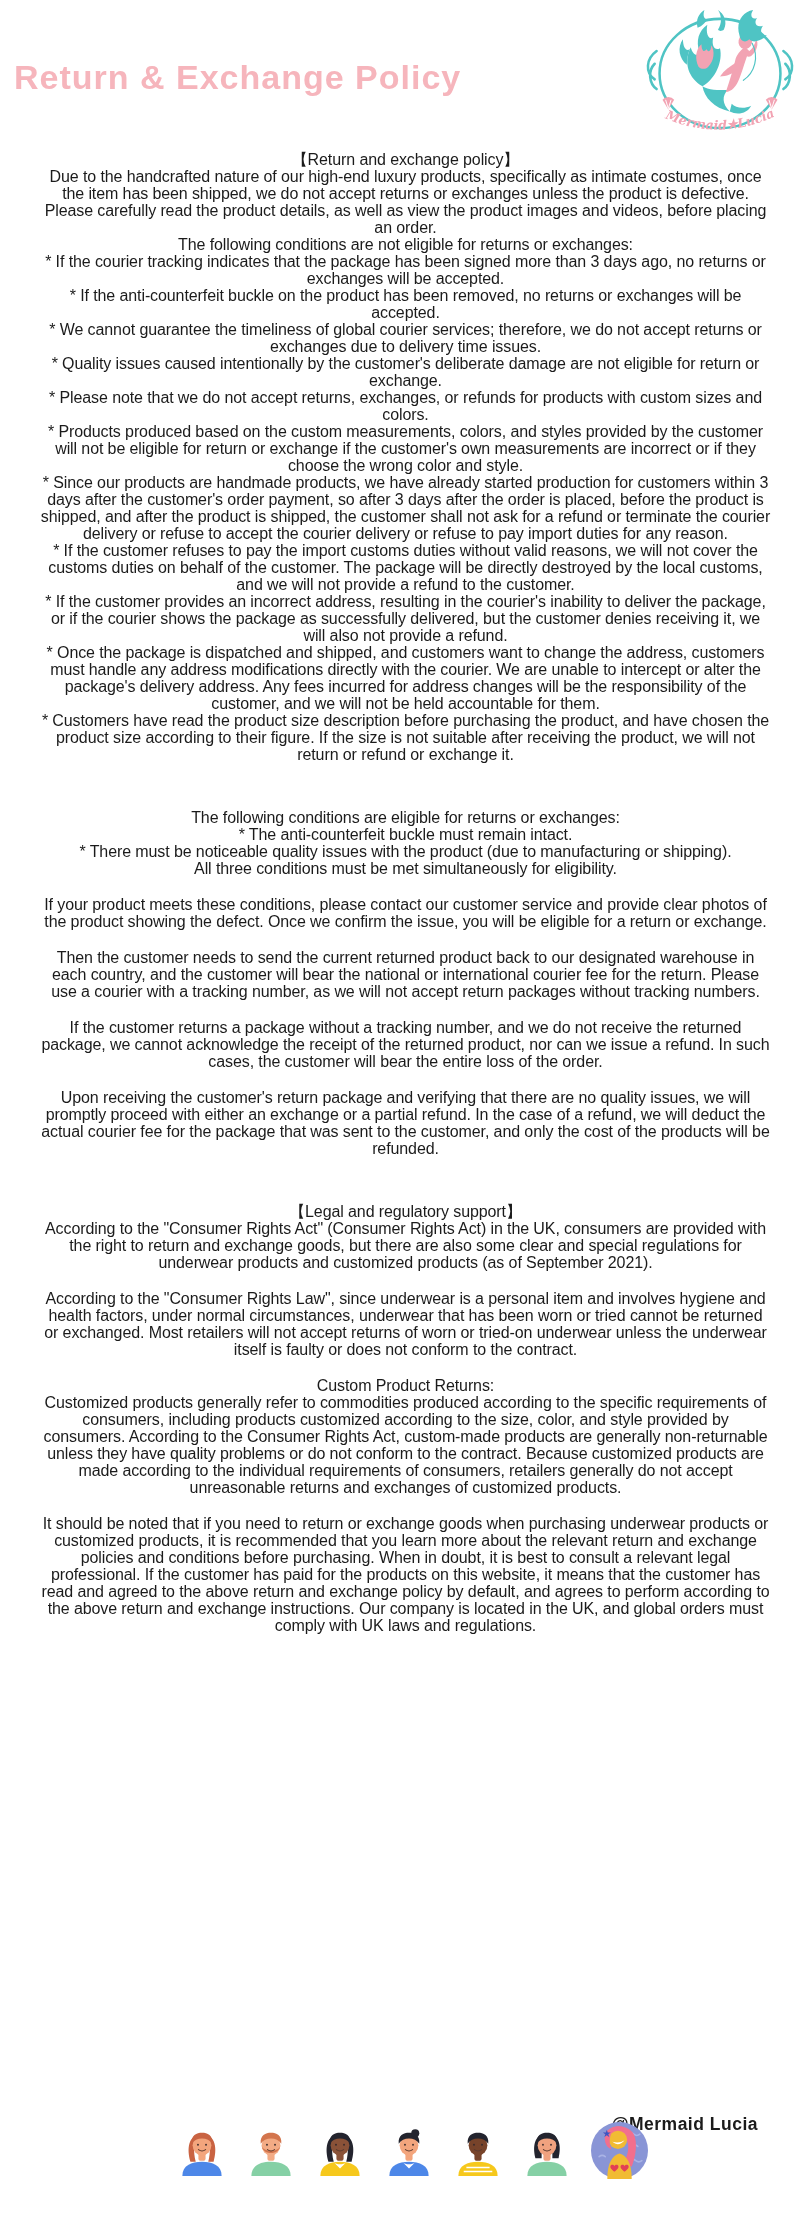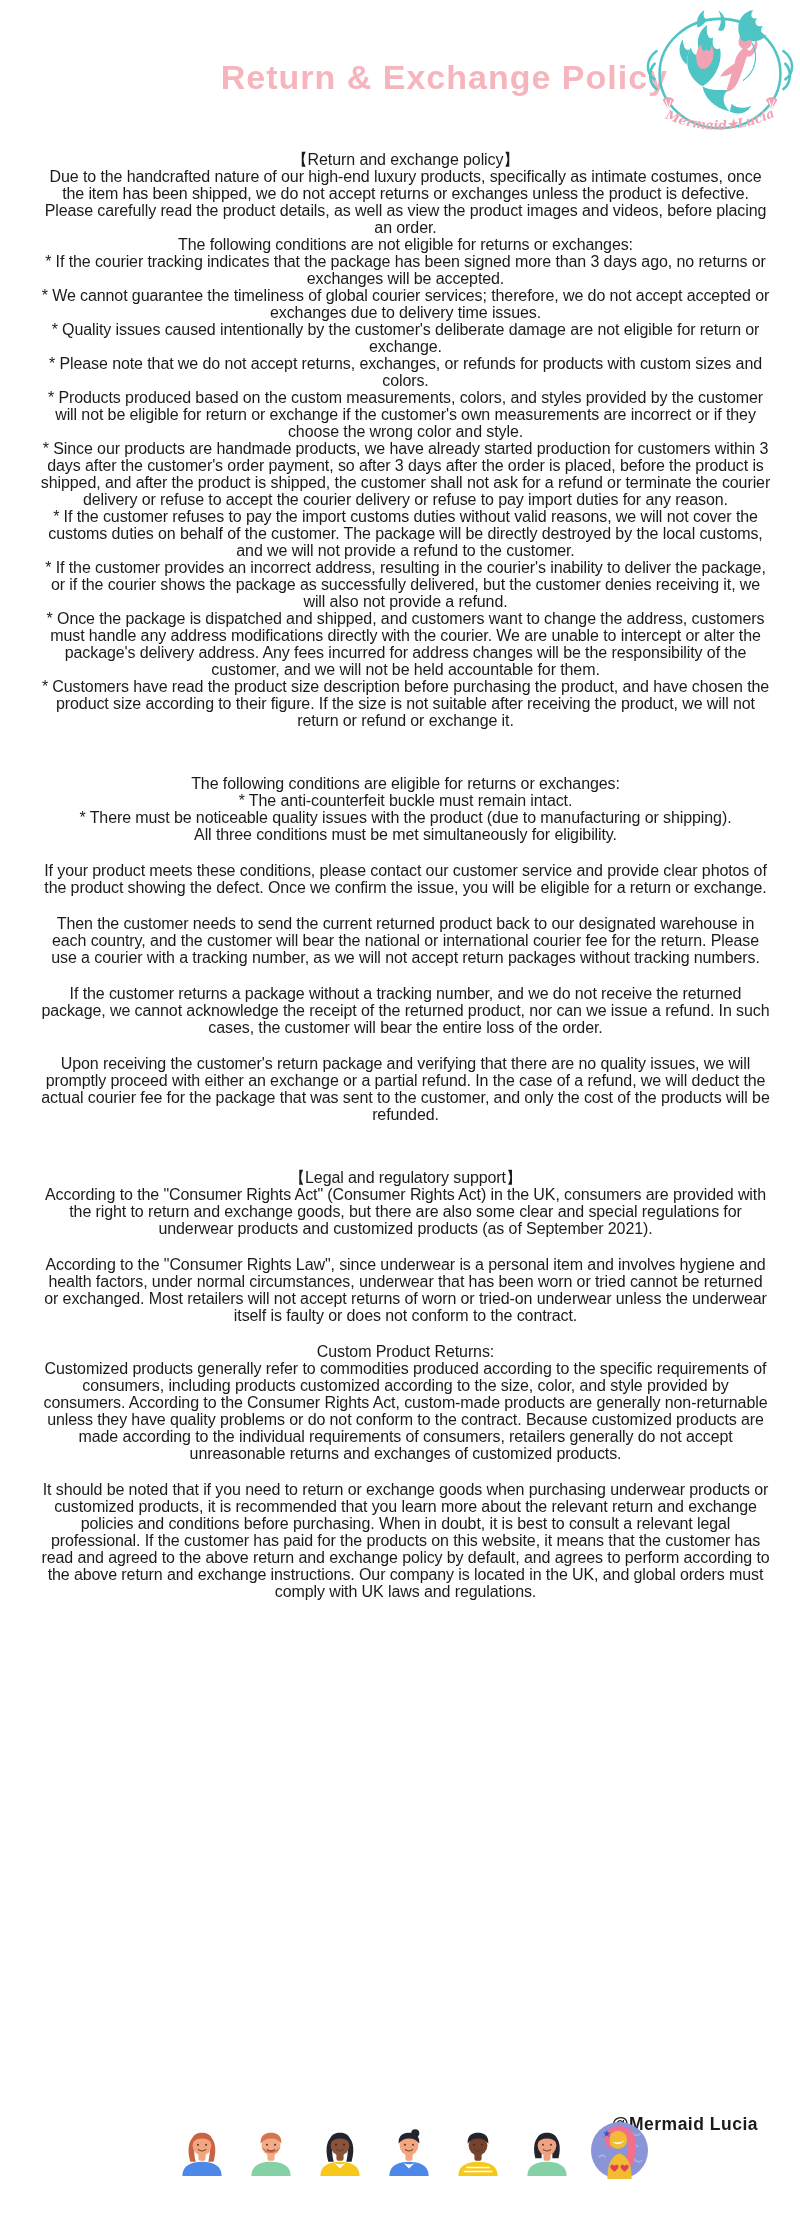--- a/index.html
+++ b/index.html
@@ -1,18 +1,18 @@
 <!DOCTYPE html>
 <html><head>
 <meta charset="utf-8">
 <style>
   html,body{margin:0;padding:0;background:#fff;}
   .page{position:relative;width:800px;height:2222px;margin:0 auto;background:var(--bg,#fff);overflow:hidden;
         font-family:"Liberation Sans","DejaVu Sans",sans-serif;color:var(--text,#1b1b1b);}
-  .page-title{position:absolute;top:58px;left:8px;width:660px;text-align:right;
+  .page-title{position:absolute;top:58px;left:14px;width:660px;text-align:left;
         font-size:34px;line-height:38px;font-weight:700;letter-spacing:1px;color:var(--title-pink);}
   .logo{position:absolute;top:2px;left:642px;width:156px;height:142px;}
   .logo svg{display:block;width:100%;height:100%;}
   .teal-fill{fill:var(--teal);}
   .pink-fill{fill:var(--logo-pink);}
   .teal-line{stroke:var(--teal);fill:none;stroke-linecap:round;}
   .logo-script{font-family:"DejaVu Serif","Liberation Serif",serif;font-style:italic;font-weight:700;
         font-size:13px;fill:var(--logo-pink);}
   .policy{position:absolute;top:151px;left:40px;width:731px;height:1908px;overflow:hidden;
         font-size:16px;line-height:17px;letter-spacing:-0.1px;text-align:center;}
@@ -64,21 +64,22 @@
       <text class="logo-script"><textPath href="#logo-arc" startOffset="50%" text-anchor="middle">Mermaid★Lucia</textPath></text>
     </svg>
   </div>
 
   <div class="policy">
       <div class="section">
         <div class="line">【Return and exchange policy】</div>
         <div class="line">Due to the handcrafted nature of our high-end luxury products, specifically as intimate costumes, once the item has been shipped, we do not accept returns or exchanges unless the product is defective. Please carefully read the product details, as well as view the product images and videos, before placing an order.</div>
         <div class="line">The following conditions are not eligible for returns or exchanges:</div>
         <div class="line">* If the courier tracking indicates that the package has been signed more than 3 days ago, no returns or exchanges will be accepted.</div>
-        <div class="line">* We cannot guarantee the timeliness of global courier services; therefore, we do not accept accepted or exchanges due to delivery time issues.</div>
+        <div class="line">* If the anti-counterfeit buckle on the product has been removed, no returns or exchanges will be accepted.</div>
+        <div class="line">* We cannot guarantee the timeliness of global courier services; therefore, we do not accept returns or exchanges due to delivery time issues.</div>
         <div class="line">* Quality issues caused intentionally by the customer's deliberate damage are not eligible for return or exchange.</div>
         <div class="line">* Please note that we do not accept returns, exchanges, or refunds for products with custom sizes and colors.</div>
         <div class="line">* Products produced based on the custom measurements, colors, and styles provided by the customer will not be eligible for return or exchange if the customer's own measurements are incorrect or if they choose the wrong color and style.</div>
         <div class="line">* Since our products are handmade products, we have already started production for customers within 3 days after the customer's order payment, so after 3 days after the order is placed, before the product is shipped, and after the product is shipped, the customer shall not ask for a refund or terminate the courier delivery or refuse to accept the courier delivery or refuse to pay import duties for any reason.</div>
         <div class="line">* If the customer refuses to pay the import customs duties without valid reasons, we will not cover the customs duties on behalf of the customer. The package will be directly destroyed by the local customs, and we will not provide a refund to the customer.</div>
         <div class="line">* If the customer provides an incorrect address, resulting in the courier's inability to deliver the package, or if the courier shows the package as successfully delivered, but the customer denies receiving it, we will also not provide a refund.</div>
         <div class="line">* Once the package is dispatched and shipped, and customers want to change the address, customers must handle any address modifications directly with the courier. We are unable to intercept or alter the package's delivery address. Any fees incurred for address changes will be the responsibility of the customer, and we will not be held accountable for them.</div>
         <div class="line">* Customers have read the product size description before purchasing the product, and have chosen the product size according to their figure. If the size is not suitable after receiving the product, we will not return or refund or exchange it.</div>
       </div>
       <div class="section big-gap">

